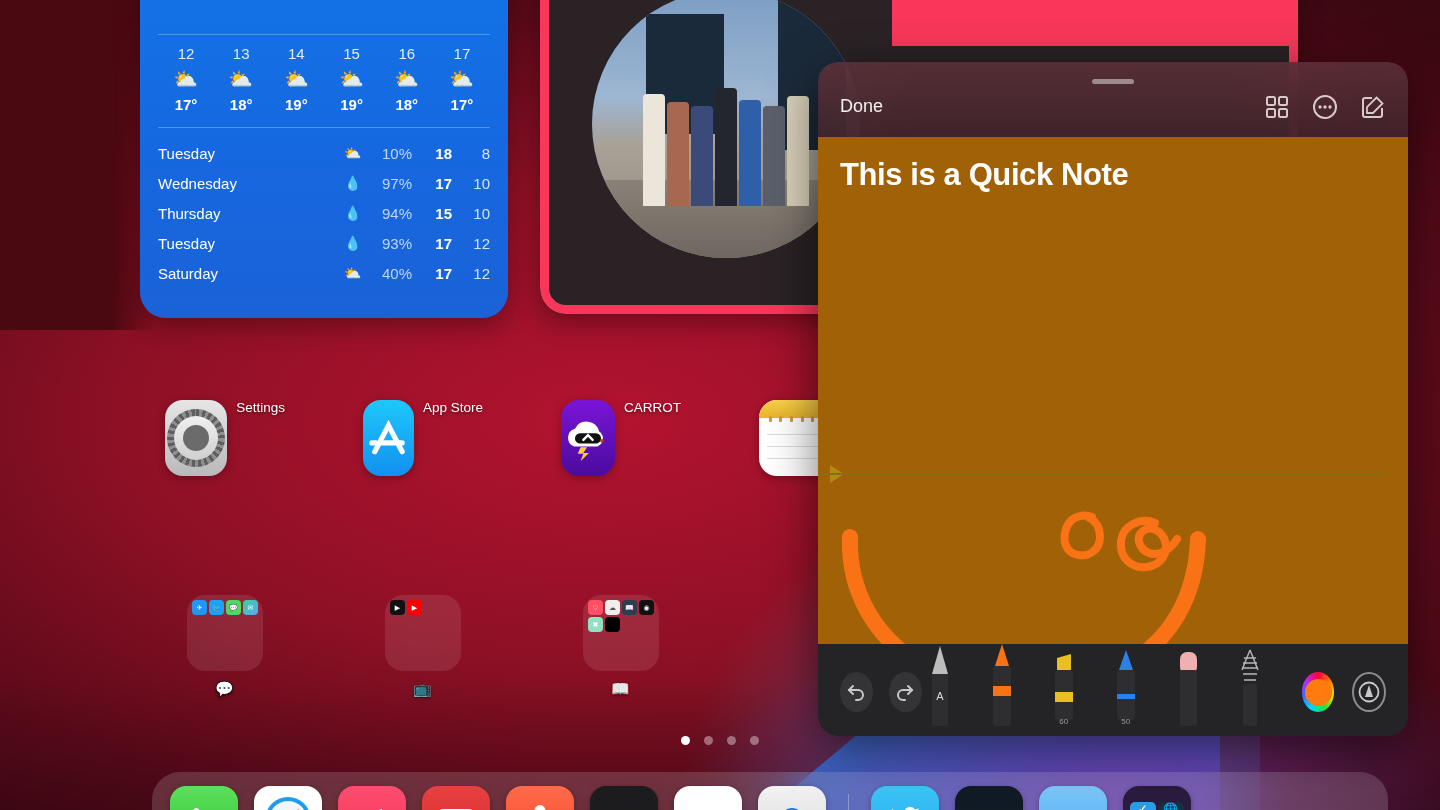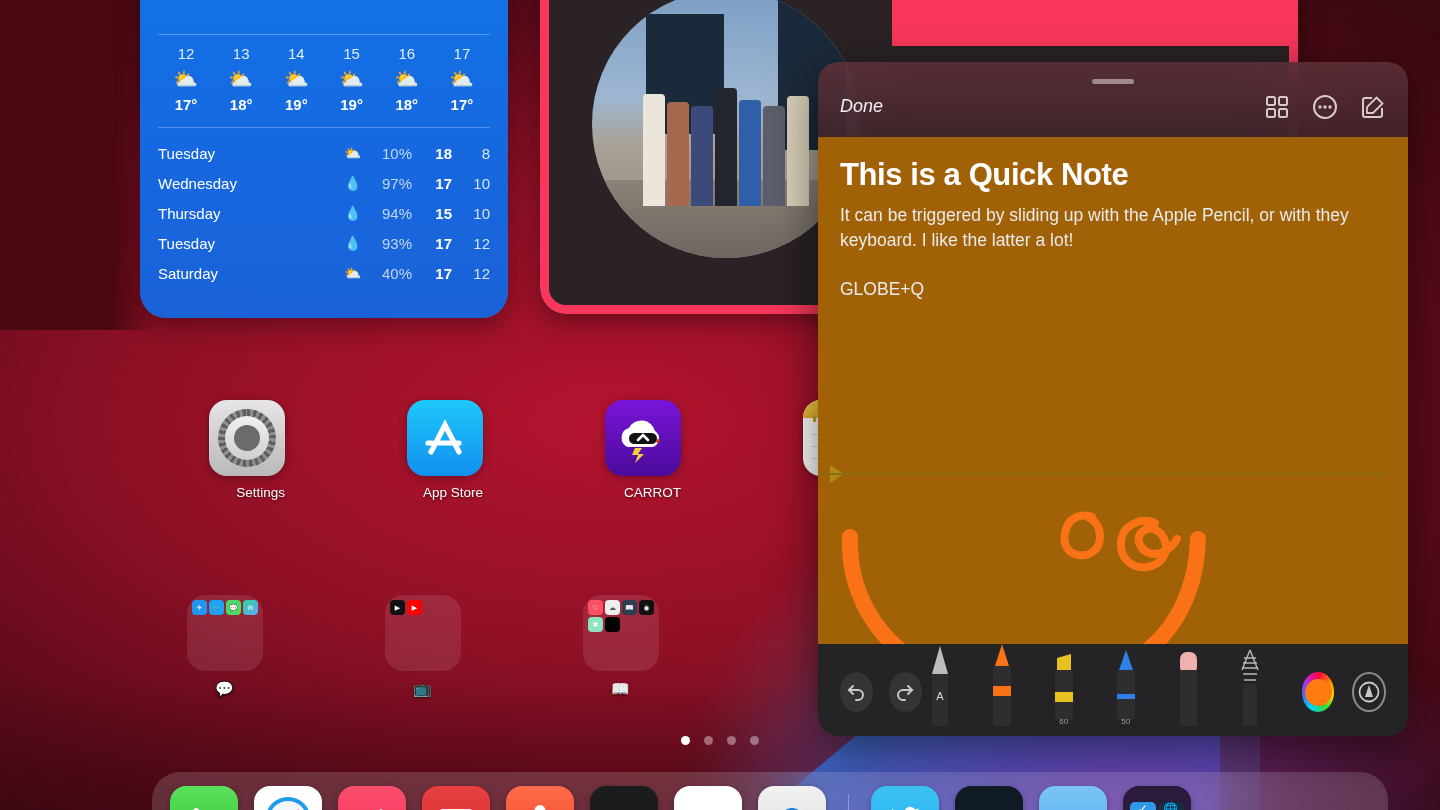--- a/index.html
+++ b/index.html
@@ -84,21 +84,21 @@
   .mu-band { position:absolute; left:0; bottom:52px; width:100%; height:140px; display:flex; align-items:flex-end; justify-content:center; gap:2px; }
   .mu-p { width:22px; border-radius:4px 4px 0 0; }
   .mu-card {
     position:absolute; left:352px; top:0; width:406px; height:118px;
     background:#f8375a; padding:26px 0 0 24px; color:#fff;
   }
 
   
   .app {
     position:absolute; width:120px; z-index:3;
-    display:flex; flex-direction:column; align-items:flex-end; gap:9px;
+    display:flex; align-items:flex-start; gap:9px;
   }
   .app-icon { width:76px; height:76px; border-radius:18px; position:relative; overflow:hidden;
     box-shadow:0 2px 8px rgba(0,0,0,0.3); }
   .app-label { font-size:13.5px; color:#fff; text-shadow:0 1px 3px rgba(0,0,0,0.55); white-space:nowrap; }
 
   
   .ic-settings { background:linear-gradient(180deg,#e6e6e6 0%,#b9b9b9 100%); display:flex; align-items:center; justify-content:center; }
   .gear-o { width:58px; height:58px; border-radius:50%; background:
       repeating-conic-gradient(#5e5e5e 0deg 7deg, #8e8e8e 7deg 14deg); position:relative; }
   .gear-i { position:absolute; left:7px; top:7px; width:44px; height:44px; border-radius:50%;
@@ -157,21 +157,20 @@
     display:flex; flex-direction:column;
   }
   #qn-grabber { position:absolute; left:50%; transform:translateX(-50%); top:17px;
     width:42px; height:5px; border-radius:3px; background:rgba(255,255,255,0.45); z-index:3; }
   #qn-header {
     height:75px; flex:0 0 auto; position:relative;
     background:linear-gradient(180deg, rgba(92,48,56,0.88) 0%, rgba(64,36,42,0.92) 100%);
     backdrop-filter:blur(26px);
     display:flex; align-items:center; justify-content:space-between;
     padding:14px 22px 0 22px;
-    font-style:italic;
   }
   #qn-done { font-size:18px; color:#f2f2f2; }
   .qn-hdr-icons { display:flex; align-items:center; gap:22px; }
   .qn-ic { width:26px; height:26px; opacity:0.9; }
   #qn-body {
     flex:1 1 auto; background:#a16207; padding:20px 22px 0; position:relative; overflow:hidden;
   }
   #qn-title { font-size:31px; font-weight:700; color:#fff; letter-spacing:-0.4px; margin-bottom:10px; }
   .qn-p { font-size:17.5px; line-height:25px; color:#eaeaea; }
   .qn-gap { height:24px; }
@@ -504,23 +503,21 @@
         <svg width="26" height="26" viewBox="0 0 26 26" fill="none" stroke="#e6dcdc" stroke-width="2">
           <path d="M22 14v7a2 2 0 0 1-2 2H5a2 2 0 0 1-2-2V6a2 2 0 0 1 2-2h7"></path>
           <path d="M16.5 3.5 L22.5 9.5 L13 19 L7 19 L7 13 Z" stroke-width="1.8"></path>
           </svg>
       </span>
     </div>
   </div>
 
   <div id="qn-body">
     <div id="qn-title">This is a Quick Note</div>
-    <div class="qn-p">It can be triggered by sliding up with the Apple Pencil, or with they keyboard. I like the latter a lot!</div>
     <div class="qn-gap"></div>
-    <div class="qn-p">GLOBE+Q</div>
     <div class="qn-gap"></div>
 
     <div id="qn-rule-arrow"></div>
     <div id="qn-rule"></div>
 
     <svg id="qn-drawing" viewBox="0 0 590 260">
       <g fill="none" stroke="#f97316" stroke-linecap="round" stroke-linejoin="round">
         <path d="M274 30 c-10 -4 -22 0 -26 12 c-4 12 0 24 12 26 c12 2 22 -6 22 -18 c0 -10 -5 -17 -12 -20" stroke-width="8"></path>
         <path d="M337 36 c-14 -6 -32 2 -34 18 c-2 16 10 28 26 26 c14 -2 22 -14 18 -26 c-3 -10 -14 -16 -22 -10 c-8 6 -4 18 6 22 c10 4 22 -4 28 -14" stroke-width="8"></path>
         <path d="M32 50 c-2 50 22 100 72 128 c56 31 140 32 200 2 c48 -24 74 -70 76 -128" stroke-width="16"></path>

